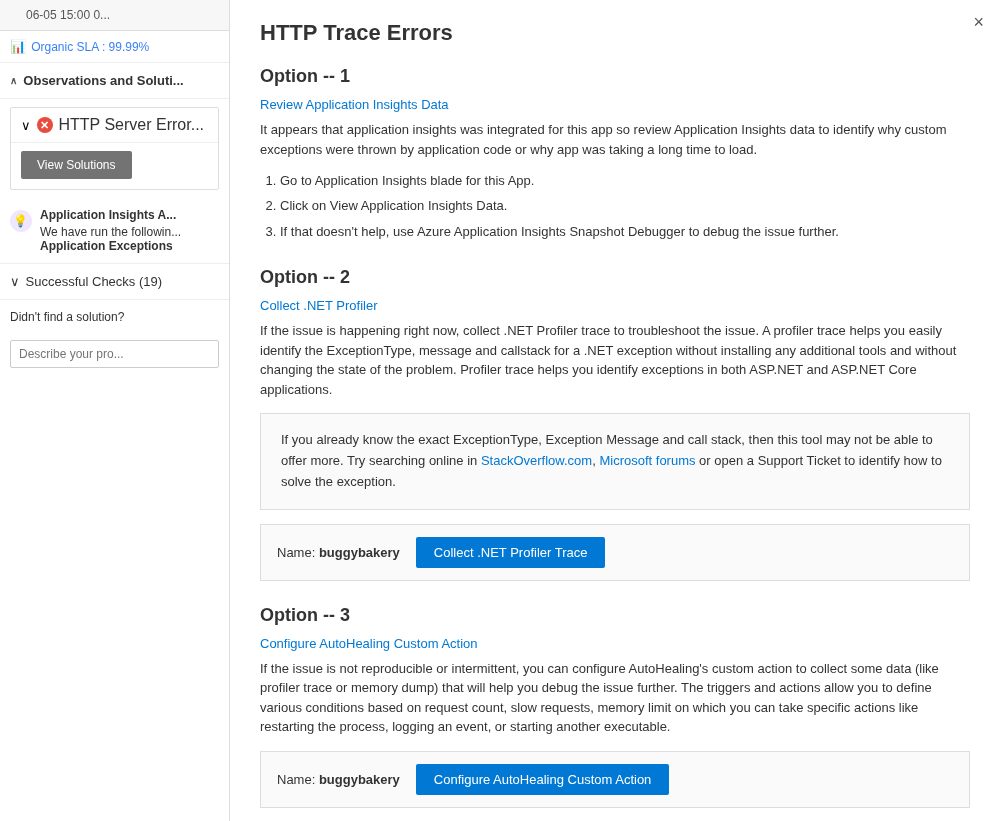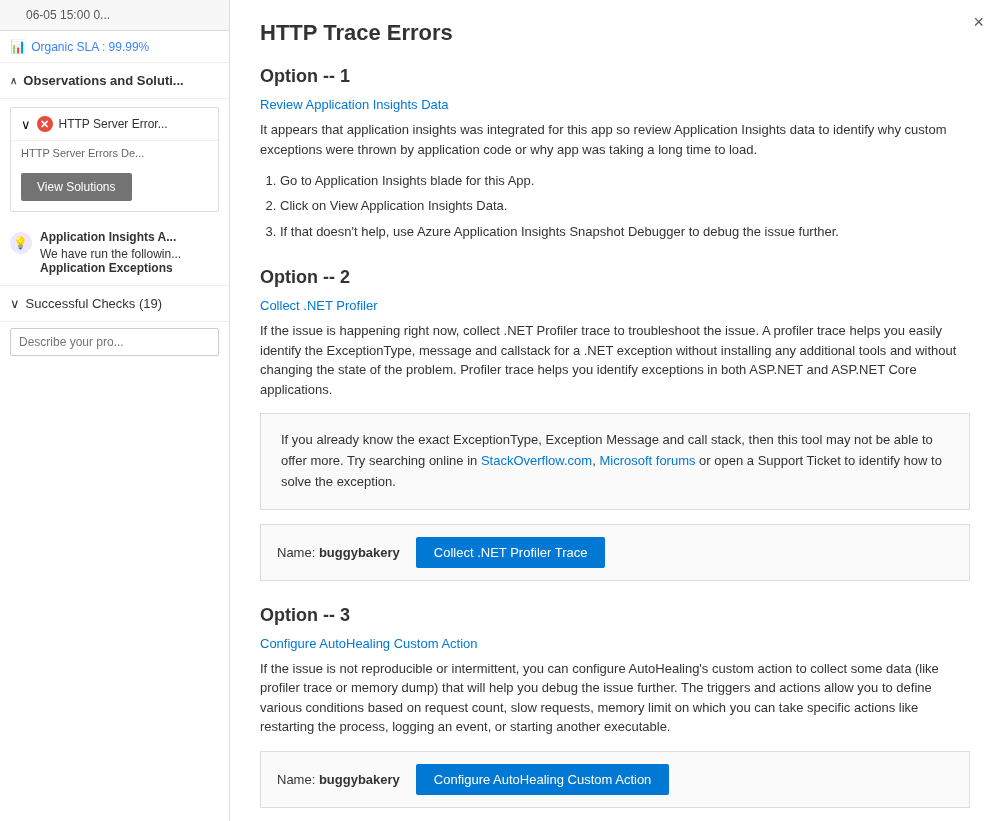--- a/index.html
+++ b/index.html
@@ -83,21 +83,21 @@
       display: flex;
       align-items: center;
       justify-content: center;
       color: #fff;
       font-size: 11px;
       font-weight: bold;
       flex-shrink: 0;
     }
 
     .http-error-title {
-      font-size: 12px;
+      font-size: 16px;
       color: #333;
       font-weight: 500;
     }
 
     .http-error-desc {
       padding: 6px 10px;
       font-size: 11px;
       color: #666;
     }
 
@@ -324,39 +324,39 @@
     <span class="chevron">∧</span>
     <span>Observations and Soluti...</span>
   </div>
 
   <div class="http-error-item">
     <div class="http-error-header">
       <span class="chevron">∨</span>
       <div class="error-icon">✕</div>
       <span class="http-error-title">HTTP Server Error...</span>
     </div>
-    <div class="http-error-desc">HTTP Server Errors De...</div>
     <button class="view-solutions-btn">View Solutions</button>
   </div>
 
   <div class="app-insights-item">
     <div class="insights-icon">💡</div>
     <div class="insights-text">
       <div class="title">Application Insights A...</div>
       <div>We have run the followin...</div>
       <span class="insights-bold">Application Exceptions</span>
     </div>
   </div>
 
 
   <div class="successful-checks">
     <span class="chevron">∨</span>
     <span>Successful Checks (19)</span>
   </div>
 
+  <div class="didnt-find">Didn't find a solution?</div>
   <input class="describe-input" type="text" placeholder="Describe your pro..." style="">
 </div>
 
 <div class="right-panel">
   <button class="close-btn">×</button>
 
   <h1 class="main-title">HTTP Trace Errors</h1>
 
   <div class="option-section">
     <h2 class="option-title">Option -- 1</h2>

